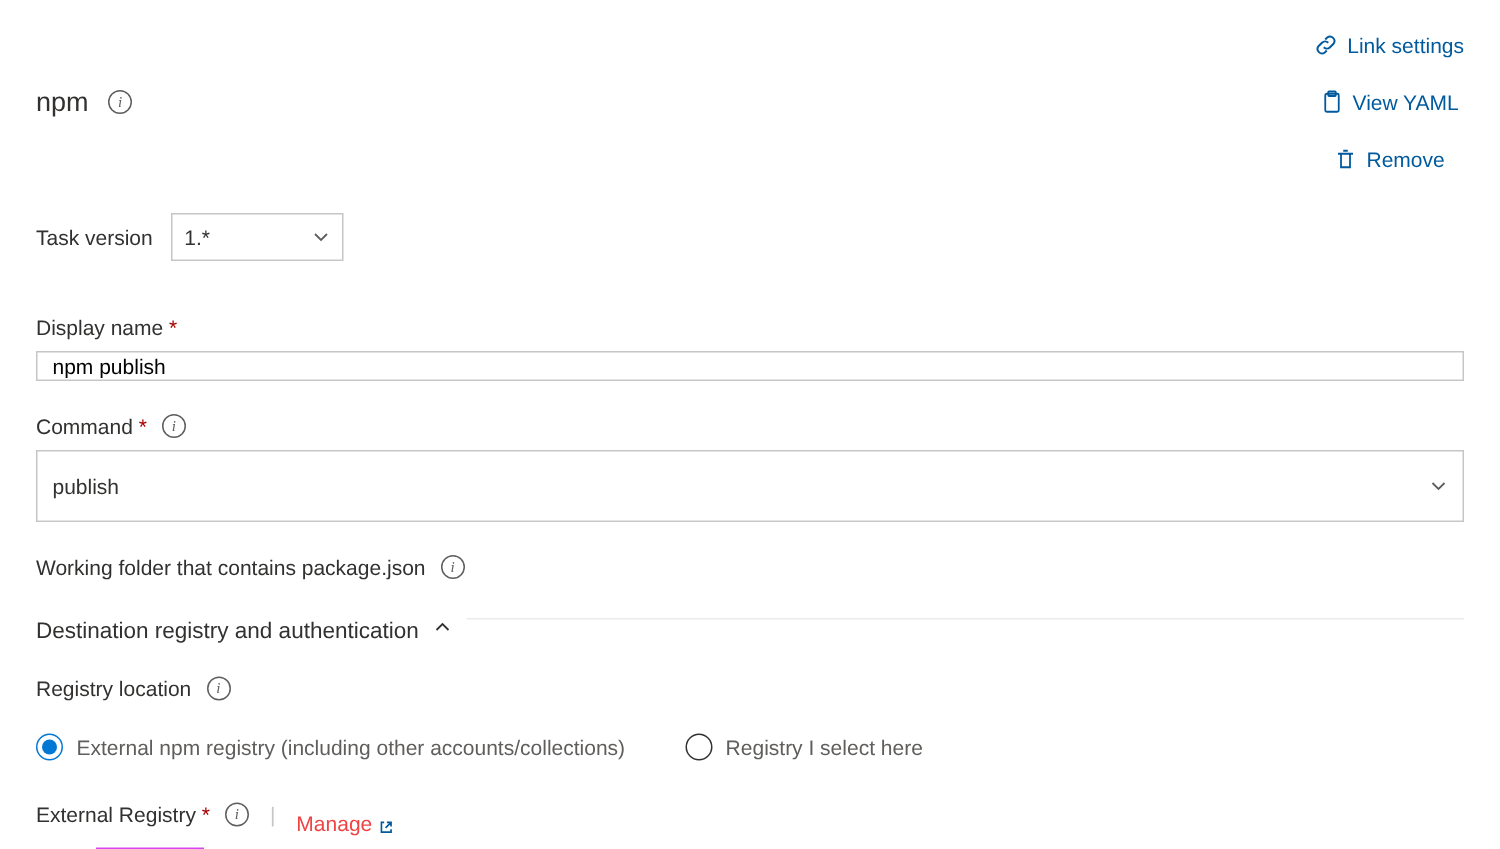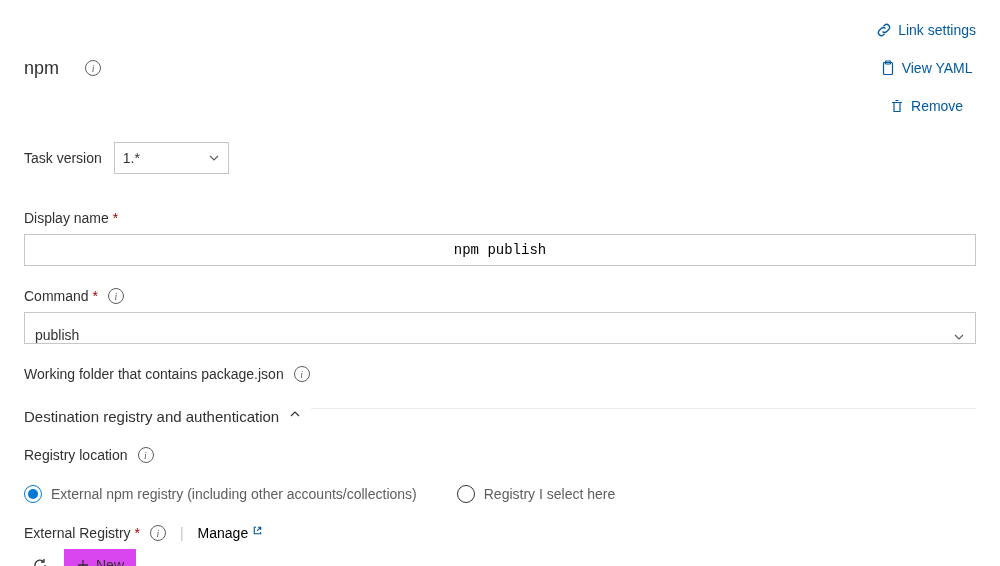--- a/index.html
+++ b/index.html
@@ -18,21 +18,21 @@
   }
   .header-row {
     display: flex;
     justify-content: space-between;
     align-items: center;
     margin-bottom: 28px;
   }
   .title-group {
     display: flex;
     align-items: center;
-    gap: 26px;
+    gap: 13px;
   }
   .title-text {
     font-size: 18px;
     font-weight: 400;
     color: #323130;
   }
   .info-icon {
     display: inline-flex;
     align-items: center;
     justify-content: center;
@@ -94,35 +94,34 @@
     margin-bottom: 8px;
   }
   .field-label {
     color: #323130;
   }
   .req {
     color: #a80000;
   }
   .text-input {
     width: 100%;
-    height: 32px;
+    height: 20px;
     border: 1px solid #c8c6c4;
     padding: 0 10px;
-    font-family: Liberation Mono, monospace;
+    font-family: Liberation Sans, sans-serif;
     font-size: 14px;
     outline: none;
-    text-align: center;
   }
   .select-input {
     width: 100%;
-    height: 32px;
+    height: 48px;
     border: 1px solid #c8c6c4;
     padding: 0 10px;
     display: flex;
-    align-items: flex-end;
+    align-items: center;
     justify-content: space-between;
     cursor: pointer;
     background: #fff;
   }
   .input-with-btn {
     display: flex;
     align-items: center;
     gap: 8px;
   }
   .input-with-btn .text-input,
@@ -213,25 +212,26 @@
   .radio-dot {
     width: 10px;
     height: 10px;
     background: #0078d4;
     border-radius: 50%;
   }
   .radio-label {
     color: #605e5c;
   }
   .manage-link {
-    color: #000000;
+    color: #ef4444;
     cursor: pointer;
     display: inline-flex;
-    align-items: flex-start;
+    align-items: flex-end;
     gap: 4px;
+    margin-top: 12px;
   }
   .divider-pipe {
     color: #c8c6c4;
     margin: 0 4px;
   }
 </style>
 </head>
 <body>
 
 <div class="container">

